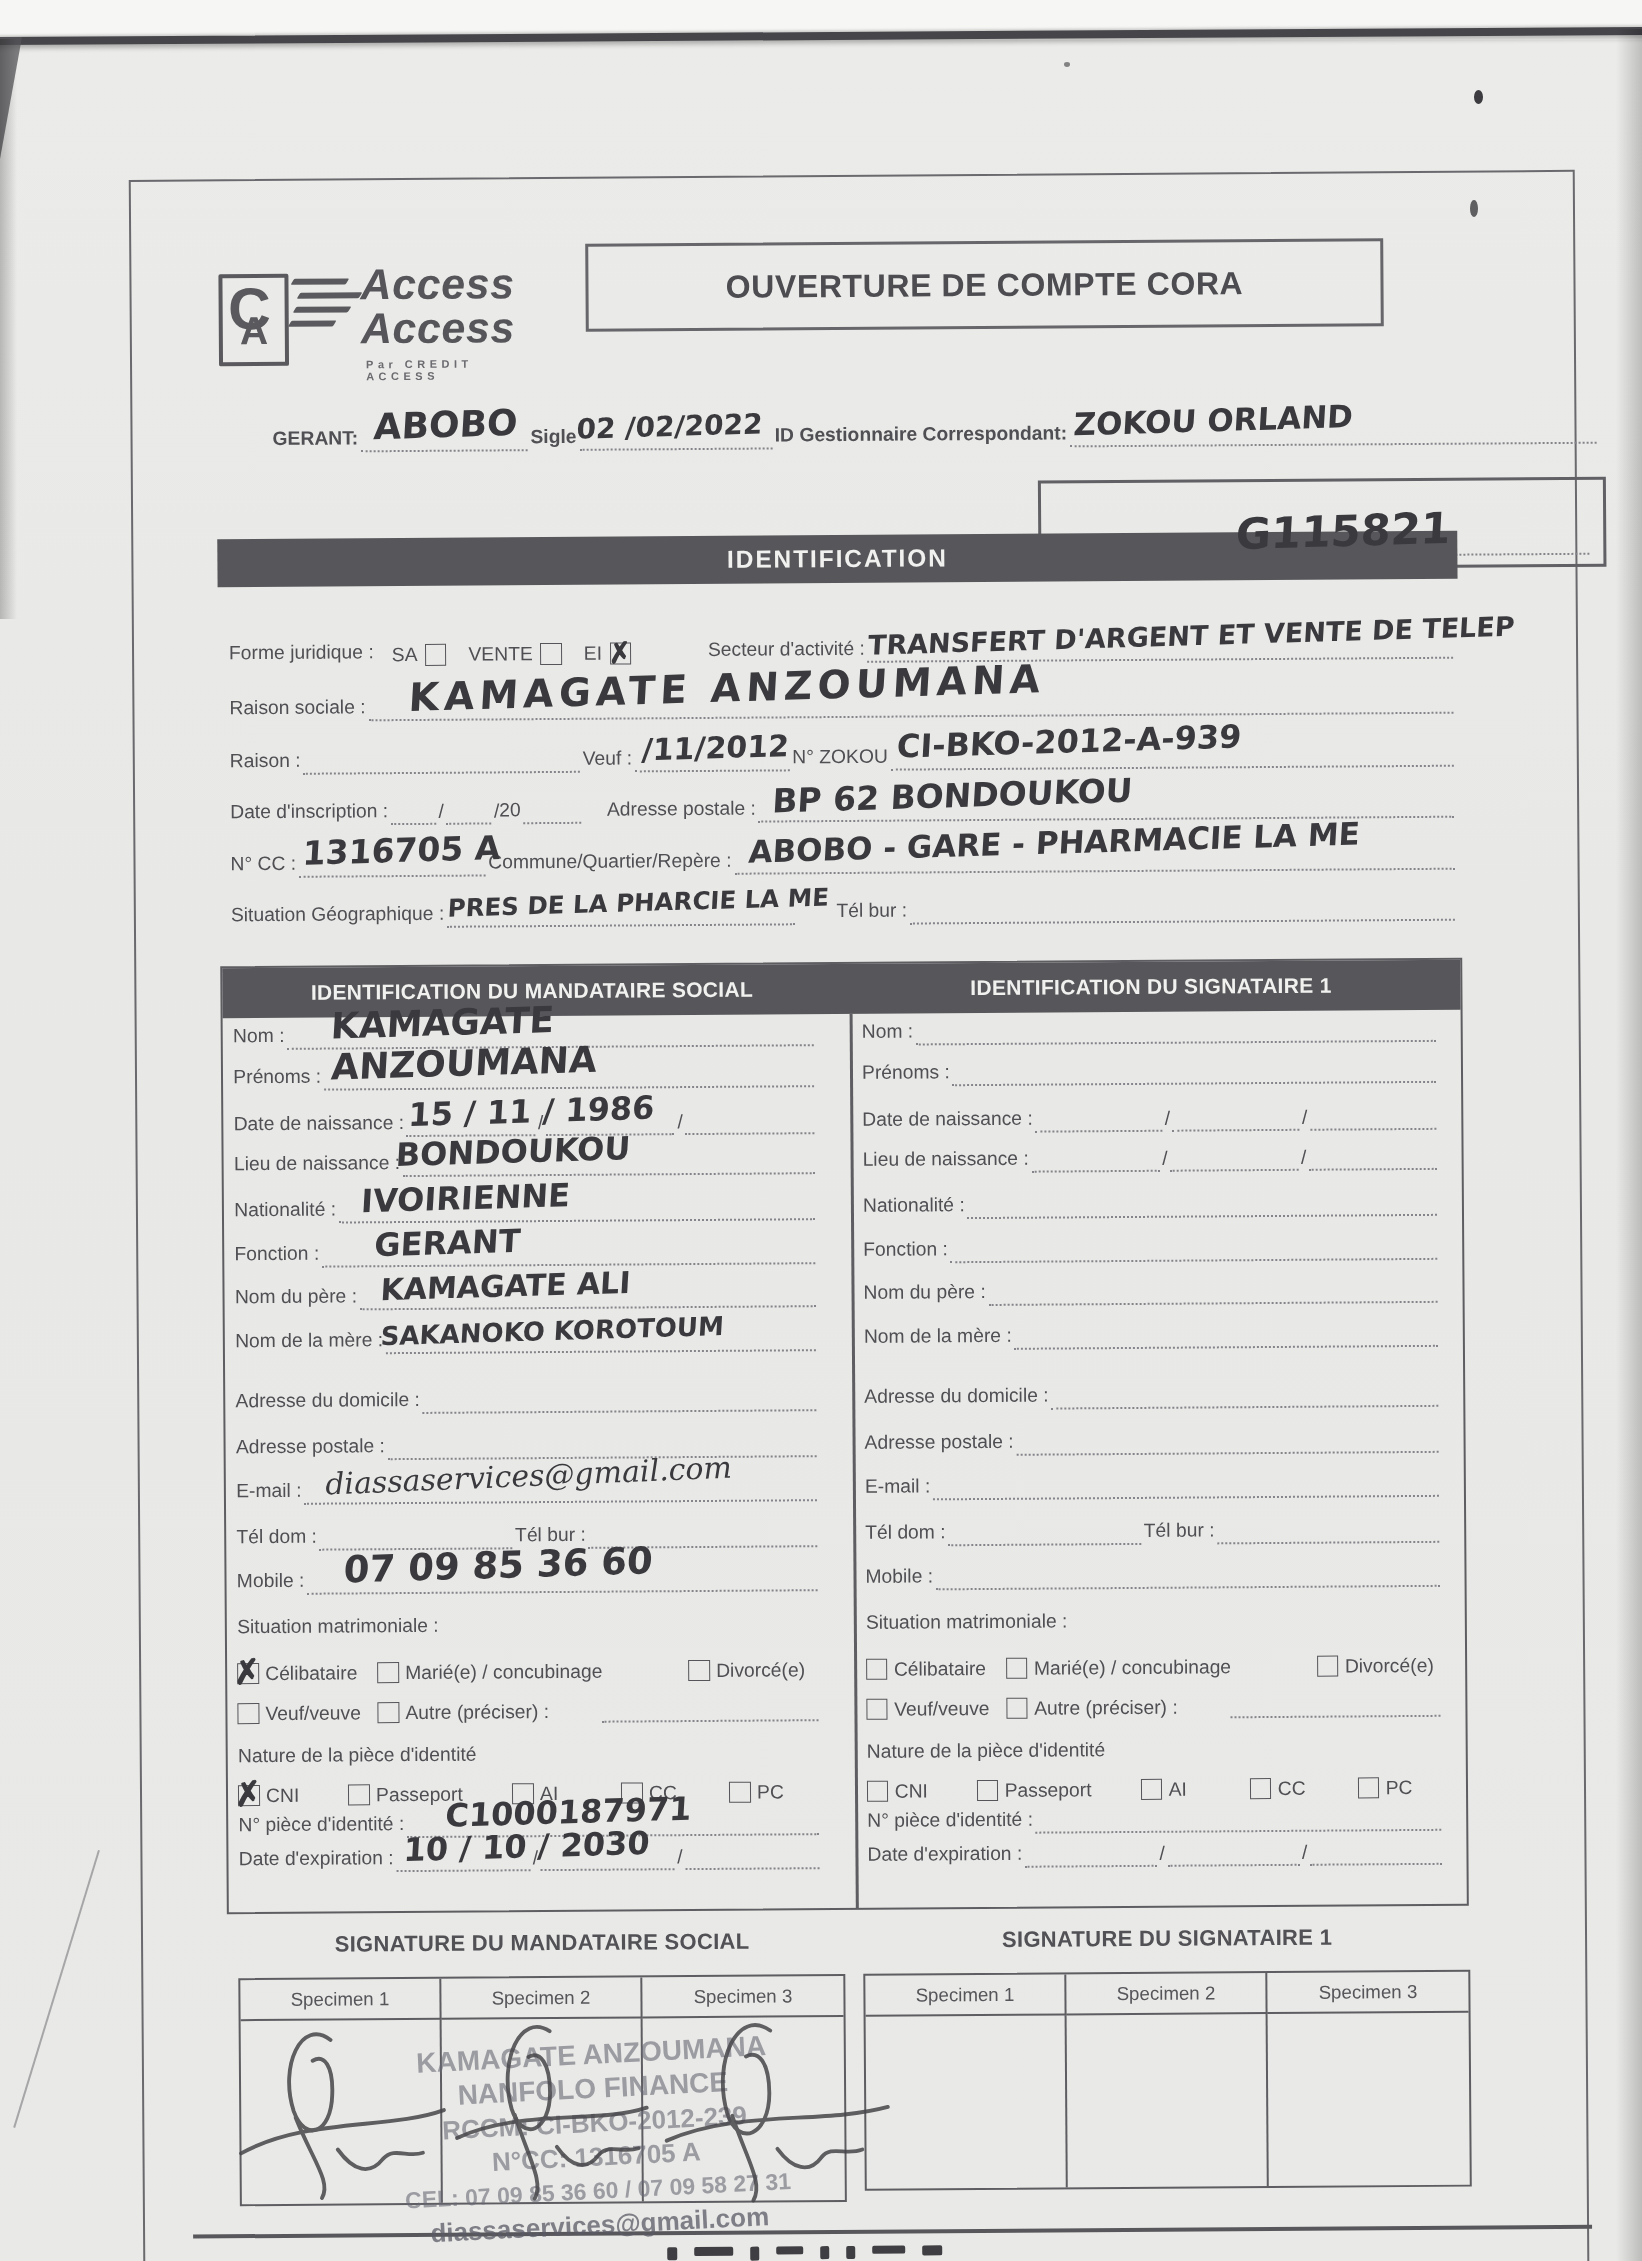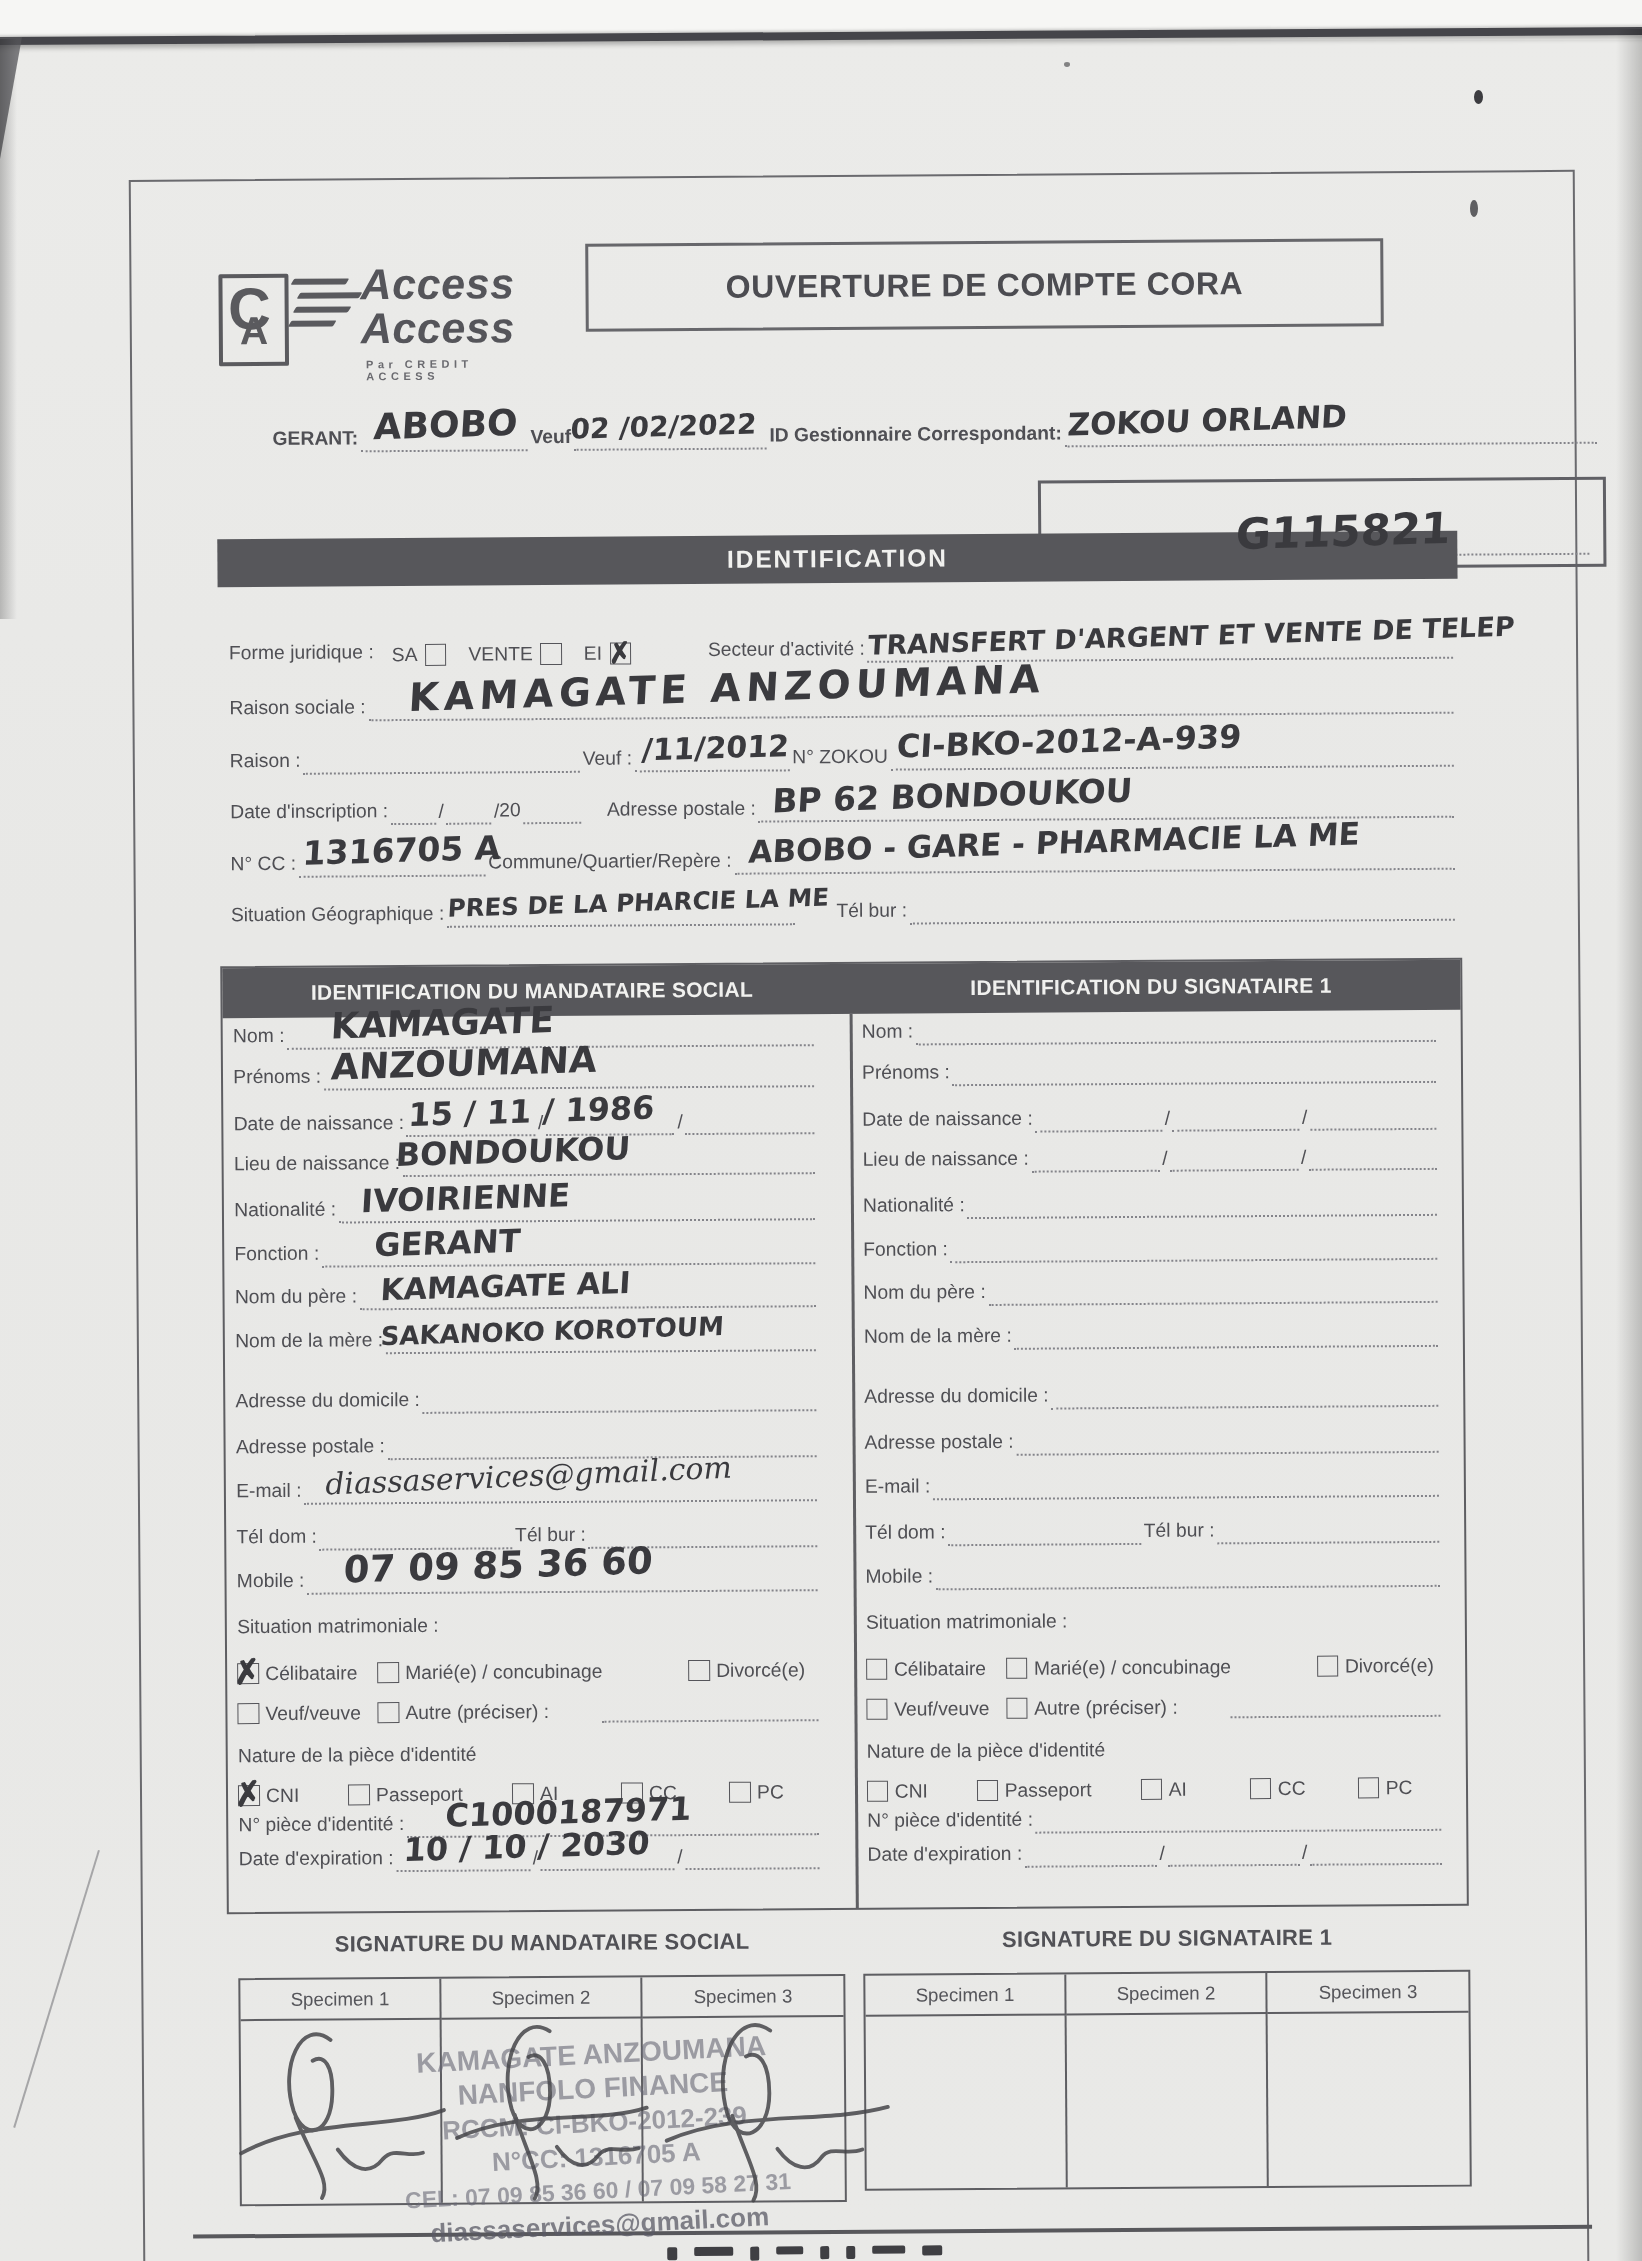--- a/index.html
+++ b/index.html
@@ -110,21 +110,21 @@
 
     <div class="titlebox">
       <span>OUVERTURE DE COMPTE CORA</span>
     </div>
 
     <div class="frow" style="left:140px;top:240px;width:1327px;">
       <span class="lb lbb">GERANT:</span>
       <span class="dots fw" style="width:167px;position:relative;">
         <span class="hwv" style="left:11.6px;font-size:36px;">ABOBO</span>
       </span>
-      <span class="lb lbb">Veuf</span>
+      <span class="lb lbb">Sigle</span>
       <span class="dots fw" style="width:193px;position:relative;">
         <span class="hwv" style="left:-3.9px;font-size:28px;">02 /02/2022</span>
       </span>
       <span class="lb lbb">ID Gestionnaire Correspondant:</span>
       <span class="dots" style="position:relative;">
         <span class="hwv" style="left:2.6px;font-size:31px;">ZOKOU ORLAND</span>
       </span>
     </div>
 
     <div class="codebox">

